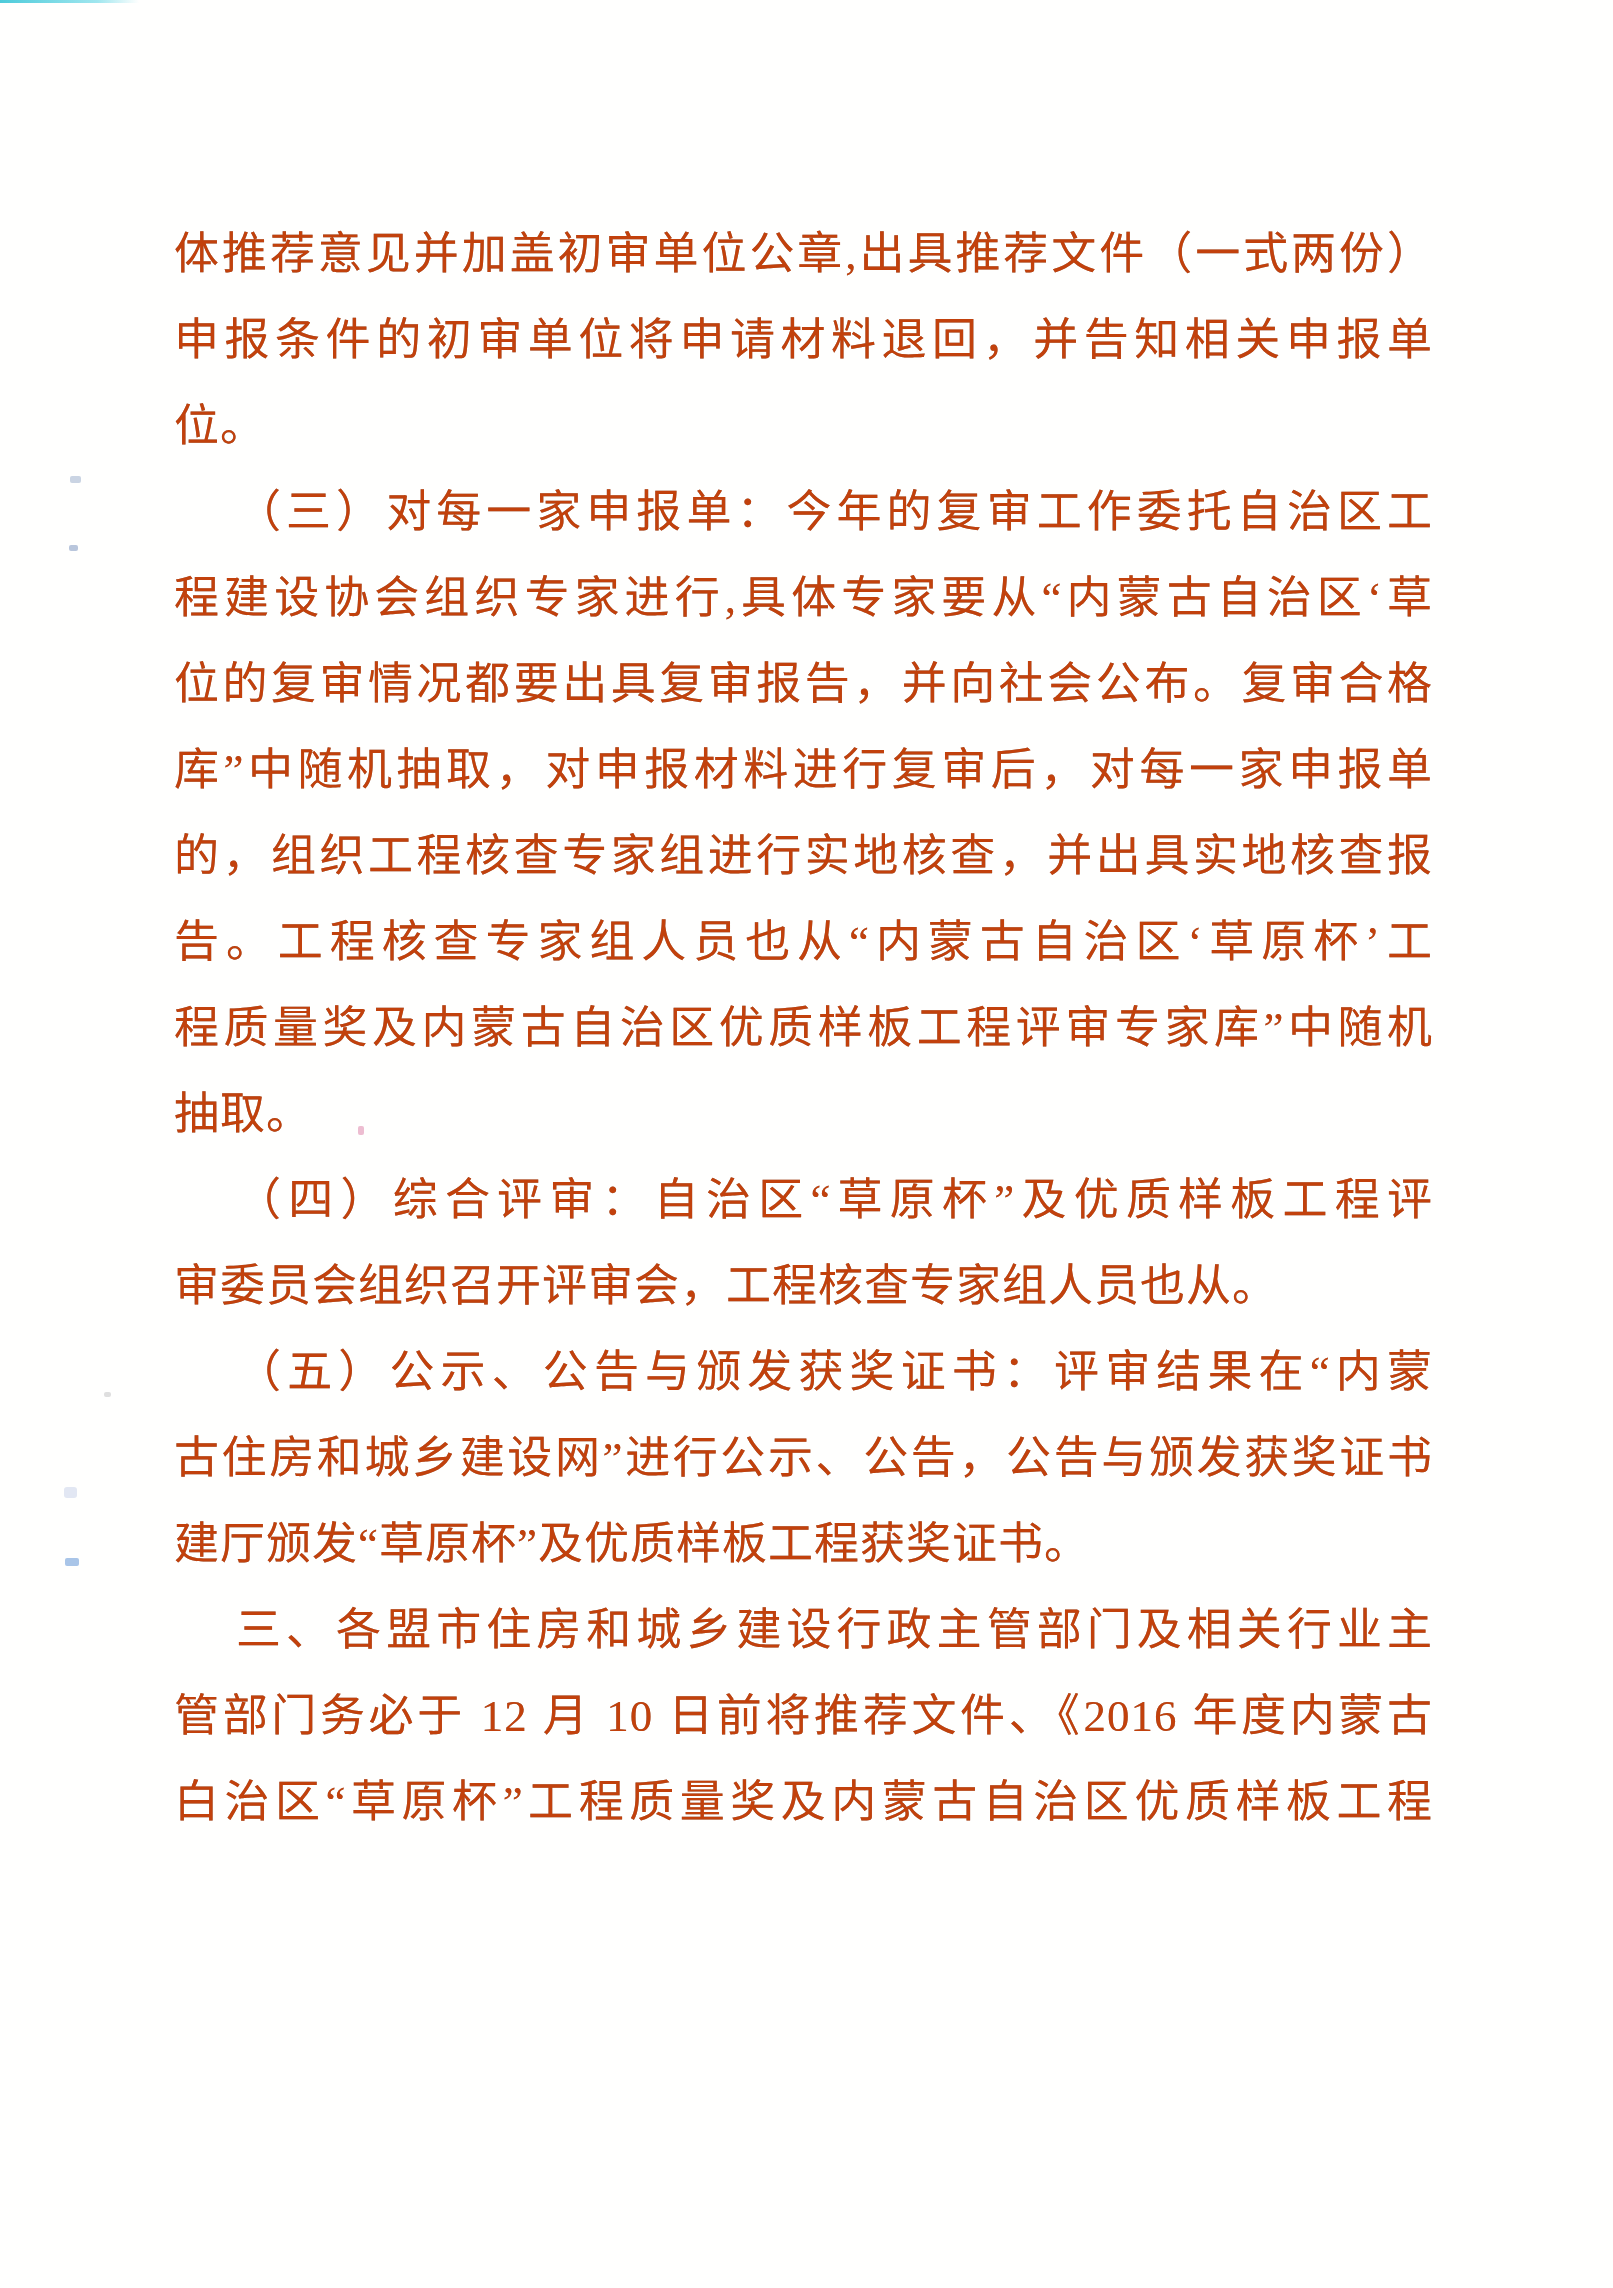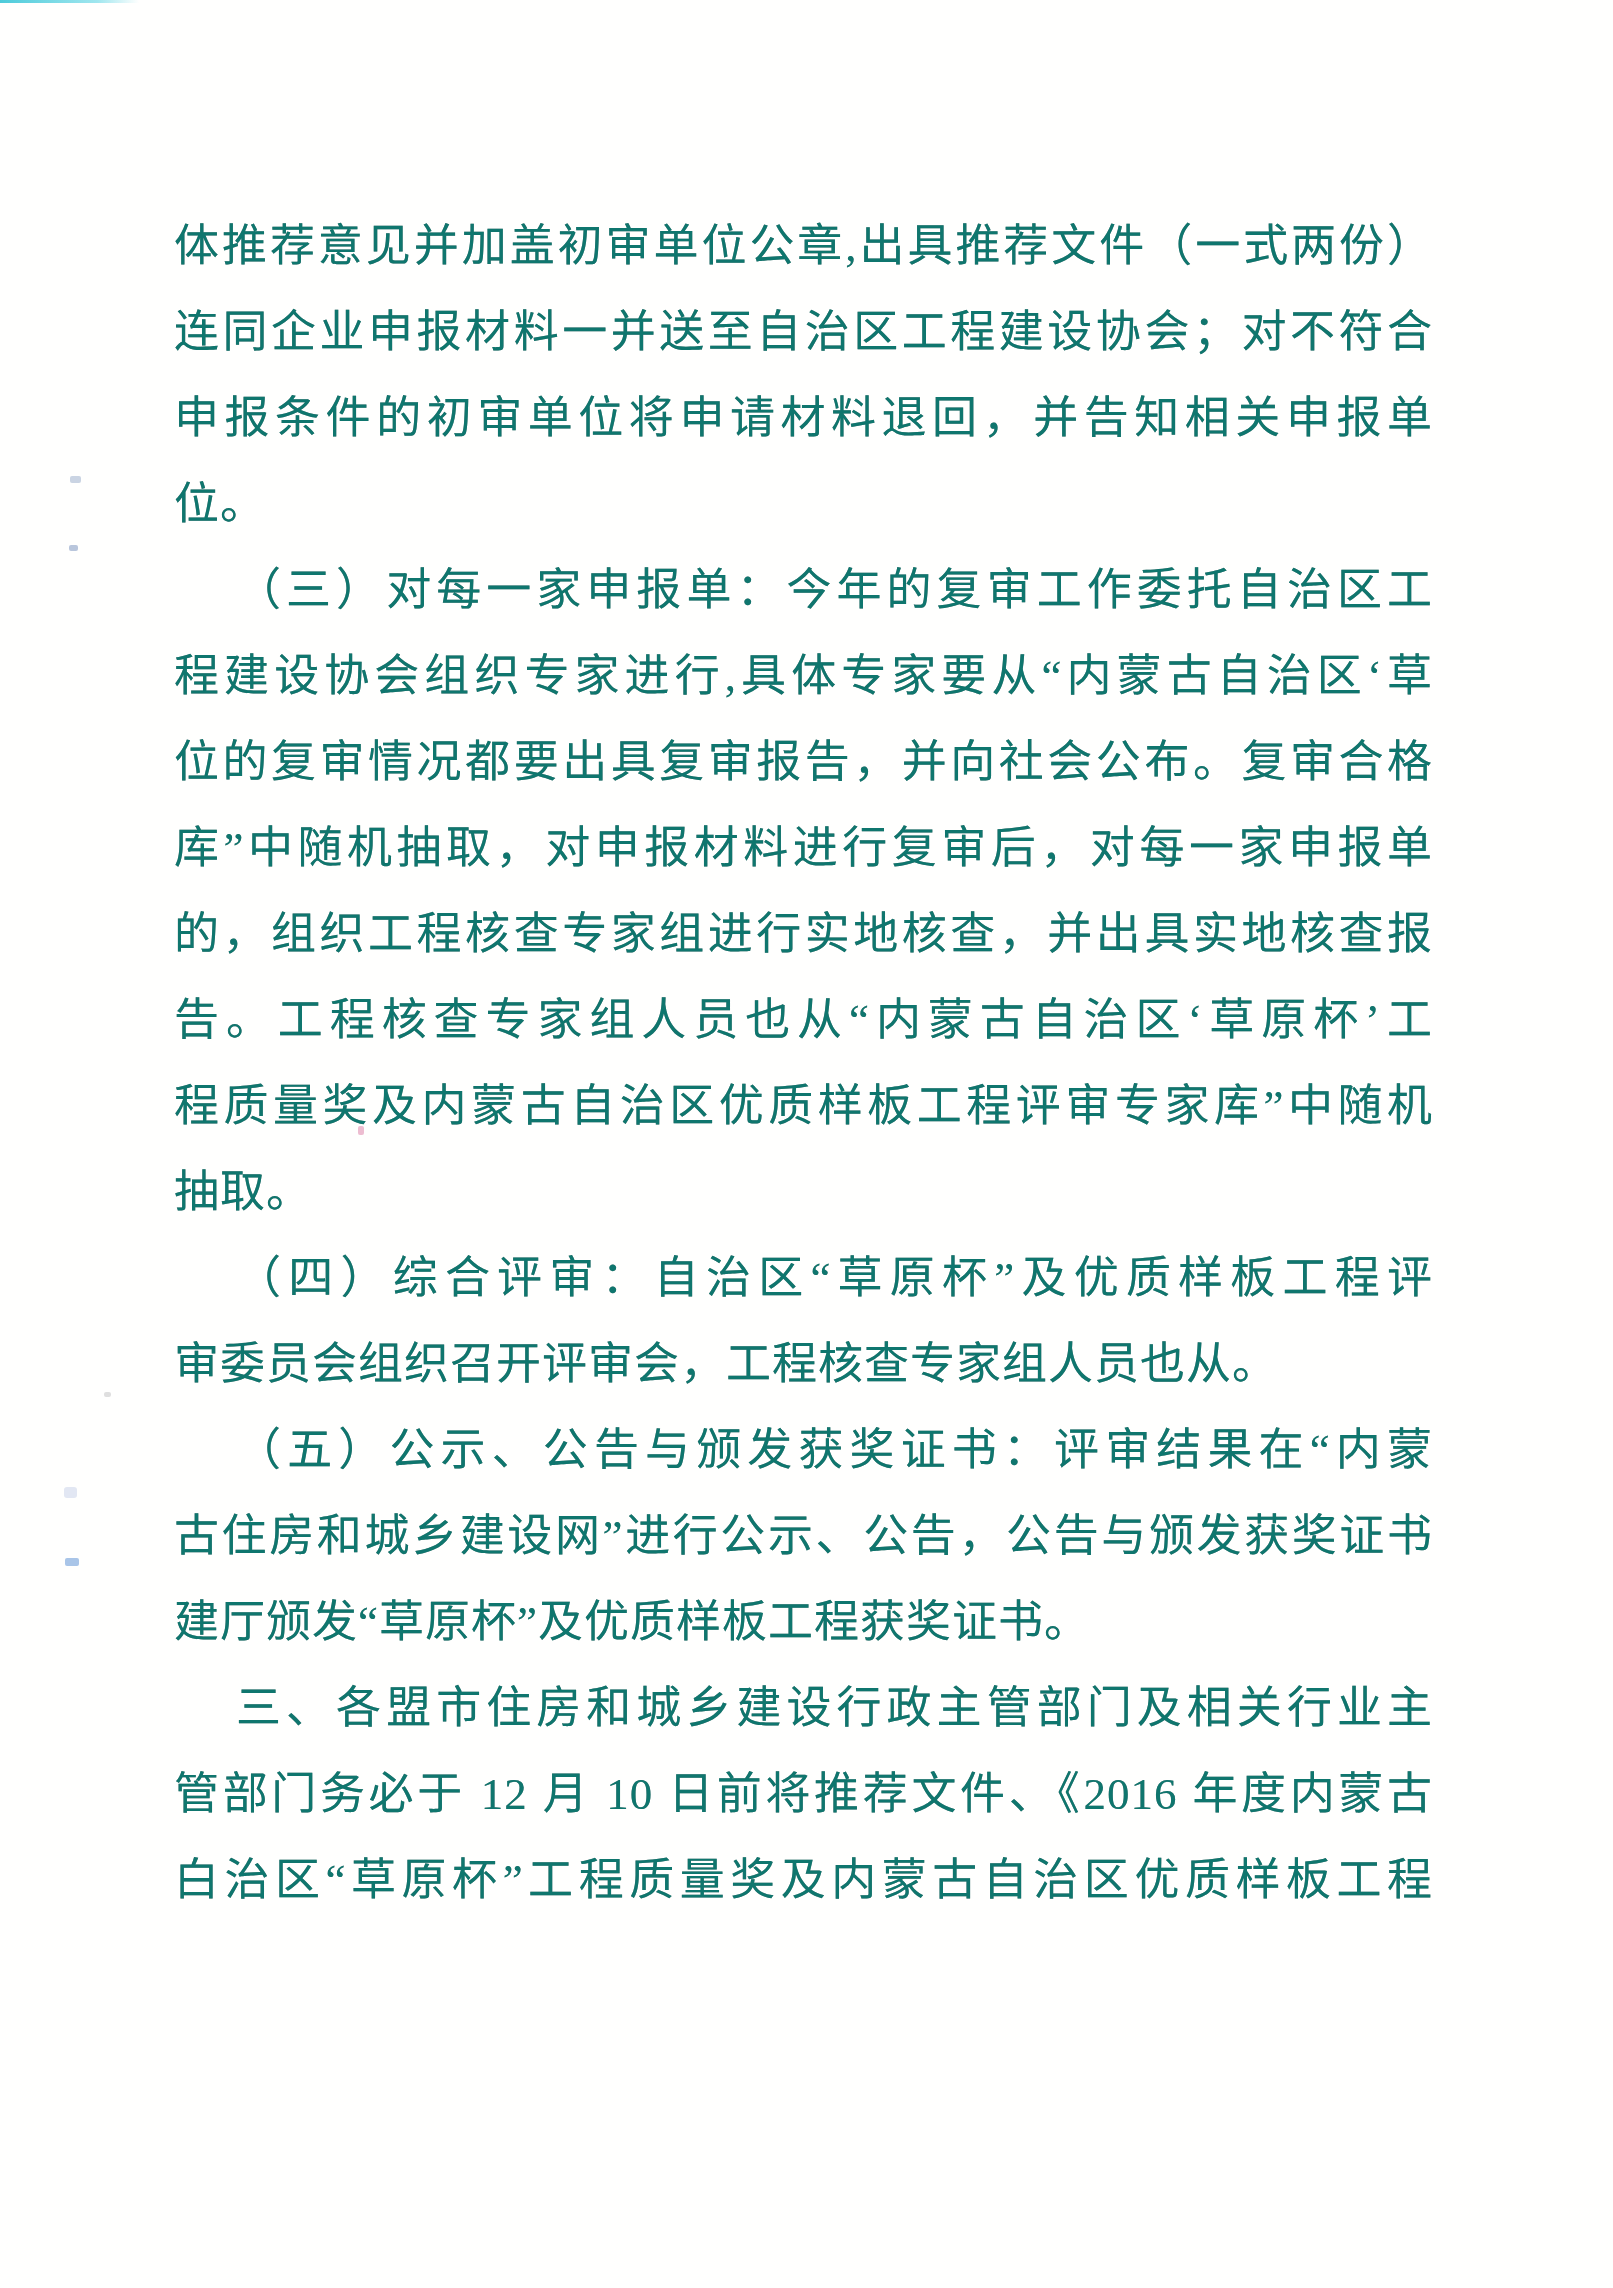--- a/index.html
+++ b/index.html
@@ -11,25 +11,25 @@
     position: relative;
     width: 1614px;
     height: 2288px;
     margin: 0 auto;
     background: #fffffe;
     overflow: hidden;
   }
   .textblock {
     position: absolute;
     left: 174px;
-    top: 203px;
+    top: 211px;
     width: 1259px;
     font-family: "Liberation Serif", "DejaVu Serif", serif;
     font-size: 45px;
-    color: #0f766e;
+    color: #c2410c;
     letter-spacing: 1px;
     text-shadow: 0 0 0.6px rgba(20,20,20,0.45);
   }
   .line {
     height: 86px;
     line-height: 86px;
     white-space: nowrap;
     text-align: justify;
     text-justify: inter-ideograph;
   }
@@ -68,21 +68,20 @@
   <div class="artifact streak-top"></div>
   <div class="artifact speck-a"></div>
   <div class="artifact speck-b"></div>
   <div class="artifact speck-c"></div>
   <div class="artifact speck-d"></div>
   <div class="artifact speck-e"></div>
   <div class="artifact speck-f"></div>
 
   <div class="textblock">
     <div class="line j">体推荐意见并加盖初审单位公章,出具推荐文件（一式两份）</div>
-    <div class="line j">连同企业申报材料一并送至自治区工程建设协会；对不符合</div>
     <div class="line j">申报条件的初审单位将申请材料退回，并告知相关申报单</div>
     <div class="line plain">位。</div>
     <div class="line j ind">（三）对每一家申报单：今年的复审工作委托自治区工</div>
     <div class="line j">程建设协会组织专家进行,具体专家要从“内蒙古自治区‘草</div>
     <div class="line j">位的复审情况都要出具复审报告，并向社会公布。复审合格</div>
     <div class="line j">库”中随机抽取，对申报材料进行复审后，对每一家申报单</div>
     <div class="line j">的，组织工程核查专家组进行实地核查，并出具实地核查报</div>
     <div class="line j">告。工程核查专家组人员也从“内蒙古自治区‘草原杯’工</div>
     <div class="line j">程质量奖及内蒙古自治区优质样板工程评审专家库”中随机</div>
     <div class="line plain">抽取。</div>

